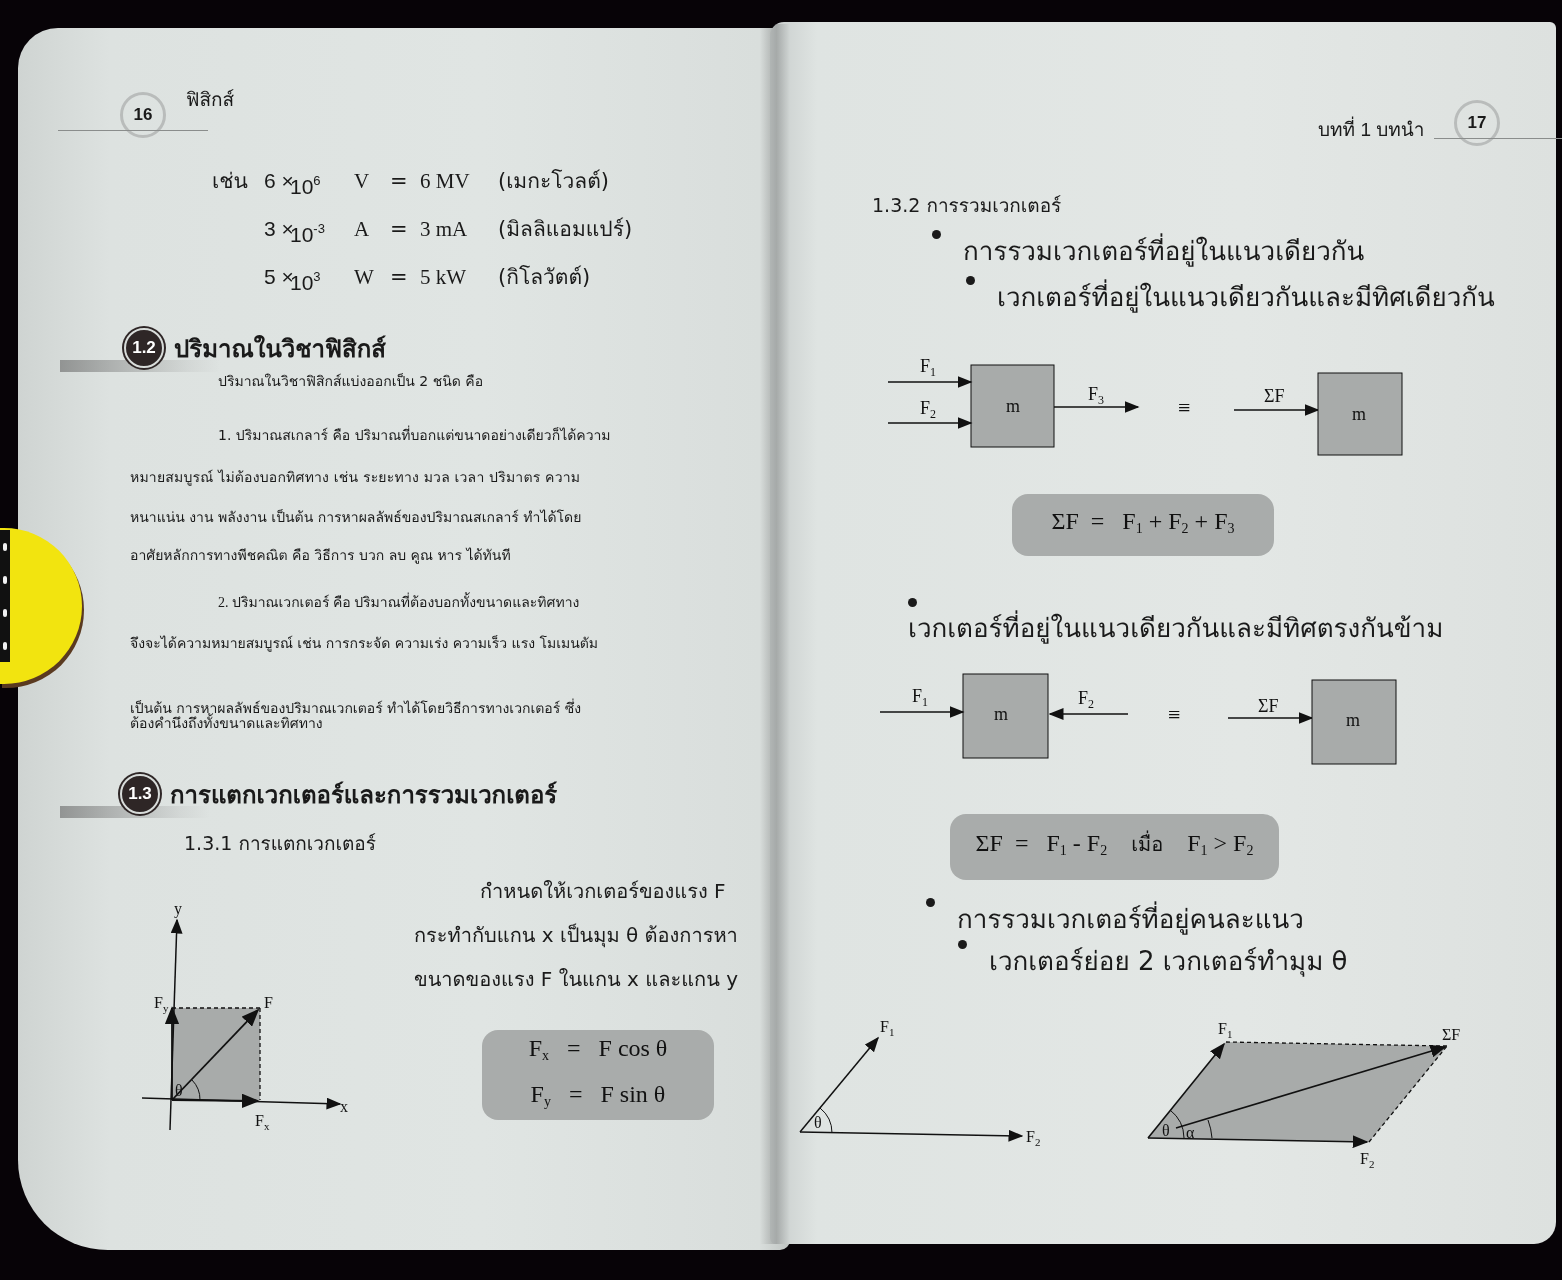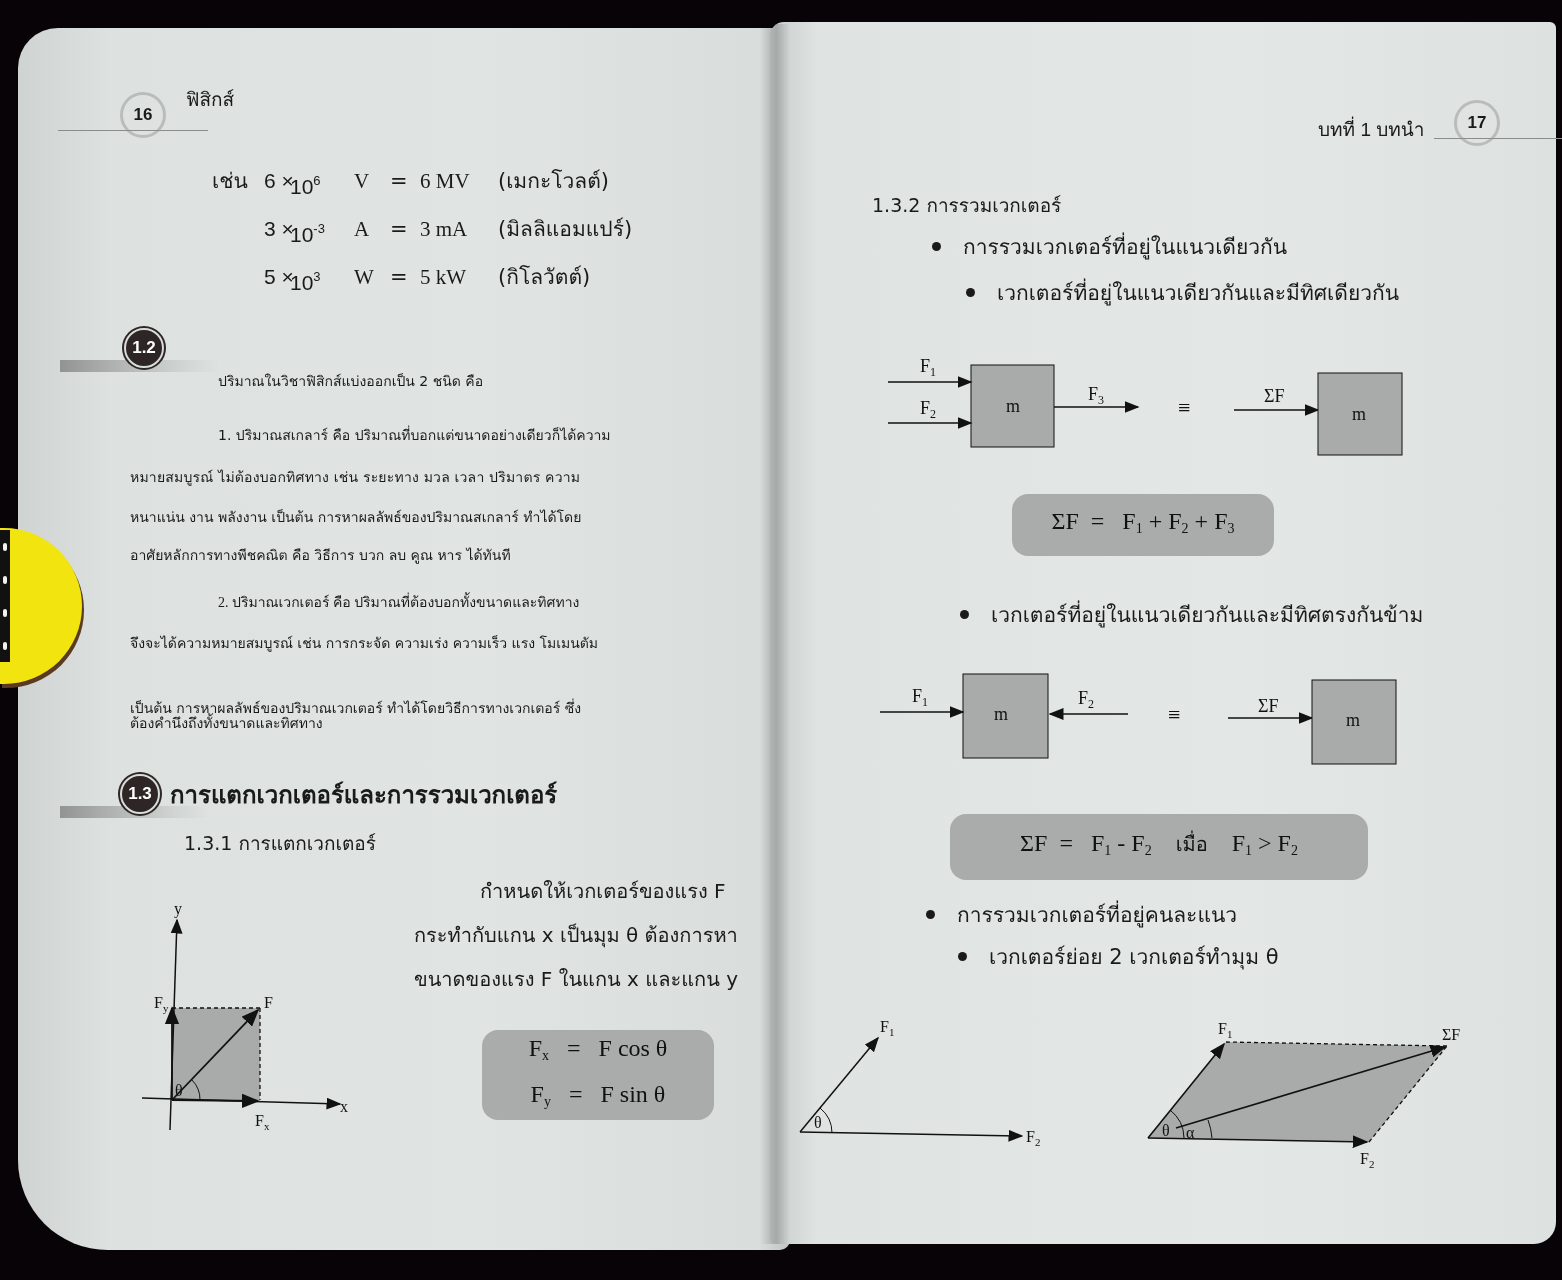--- a/index.html
+++ b/index.html
@@ -48,21 +48,21 @@
 
   .sub-heading { font-size: 19px; font-family: "DejaVu Sans", sans-serif; white-space: nowrap; }
 
   .formula-box { position: absolute; background: #a9acab; border-radius: 16px;
     display: flex; flex-direction: column; justify-content: center; align-items: center;
     font-family: "Liberation Serif", serif; font-size: 24px; color: #111; }
   .formula-box .frow { white-space: nowrap; line-height: 38px; }
   sub { font-size: 14px; vertical-align: -4px; }
   sup { font-size: 13px; vertical-align: 9px; }
 
-  .bullet-line { position: absolute; font-size: 21px; white-space: nowrap; display: flex; align-items: center; }
+  .bullet-line { position: absolute; font-size: 26px; white-space: nowrap; display: flex; }
   .bullet-dot { width: 9px; height: 9px; border-radius: 50%; background: #1a1a1a; margin-right: 22px; }
 
   svg text { font-family: "Liberation Serif", serif; fill: #111; }
 
   .tab-marker { position: absolute; left: 0; top: 528px; width: 82px; height: 156px;
     background: #f2e40f; border-radius: 0 80px 80px 0; box-shadow: 2px 4px 0 #5a3a20; }
   .tab-strip { position: absolute; left: 0; top: 530px; width: 10px; height: 132px; background: #111;
     display: flex; flex-direction: column; justify-content: space-around; align-items: center; }
   .tab-strip i { width: 4px; height: 8px; background: #f1f1f1; border-radius: 2px; display: block; }
 </style>
@@ -111,20 +111,21 @@
     <span class="serif" style="width:36px;">W</span>
     <span style="width:30px;">=</span>
     <span class="serif" style="width:78px;">5 kW</span>
     <span>(กิโลวัตต์)</span>
   </div>
 </div>
 
 <div class="sec-bar" style="left:60px; top:360px; width:160px;"></div>
 <div class="abs sec-heading" style="left:124px; top:328px;">
   <div class="sec-badge">1.2</div>
+  <div class="sec-title">ปริมาณในวิชาฟิสิกส์</div>
 </div>
 
 <div class="abs body-text" style="left:218px; top:362px;">ปริมาณในวิชาฟิสิกส์แบ่งออกเป็น 2 ชนิด คือ</div>
 <div class="abs body-text" style="left:218px; top:416px;">1. ปริมาณสเกลาร์ คือ ปริมาณที่บอกแต่ขนาดอย่างเดียวก็ได้ความ</div>
 <div class="abs body-text" style="left:130px; top:458px; letter-spacing:0.2px;">หมายสมบูรณ์ ไม่ต้องบอกทิศทาง เช่น ระยะทาง มวล เวลา ปริมาตร ความ</div>
 <div class="abs body-text" style="left:130px; top:498px;">หนาแน่น งาน พลังงาน เป็นต้น การหาผลลัพธ์ของปริมาณสเกลาร์ ทำได้โดย</div>
 <div class="abs body-text" style="left:130px; top:536px;">อาศัยหลักการทางพีชคณิต คือ วิธีการ บวก ลบ คูณ หาร ได้ทันที</div>
 
 <div class="abs body-text" style="left:218px; top:584px;font-family:Liberation Serif, serif;">2. ปริมาณเวกเตอร์ คือ ปริมาณที่ต้องบอกทั้งขนาดและทิศทาง</div>
 <div class="abs body-text" style="left:130px; top:624px;">จึงจะได้ความหมายสมบูรณ์ เช่น การกระจัด ความเร่ง ความเร็ว แรง โมเมนตัม</div>
@@ -218,21 +219,21 @@
   <div class="frow">
     <span>ΣF</span>&nbsp;&nbsp;<span>=</span>&nbsp;&nbsp;
     <span>F</span><sub>1</sub>
     <span>+</span>
     <span>F</span><sub>2</sub>
     <span>+</span>
     <span>F</span><sub>3</sub>
   </div>
 </div>
 
-<div class="bullet-line" style="left:960px; top:598px;">
+<div class="bullet-line" style="left:908px; top:598px;flex-direction:column;">
   <span class="bullet-dot"></span>
   <span>เวกเตอร์ที่อยู่ในแนวเดียวกันและมีทิศตรงกันข้าม</span>
 </div>
 
 <svg class="abs" style="left:870px; top:660px;" width="560" height="120">
   <defs>
     <marker id="ah3" markerWidth="10" markerHeight="8" refX="9" refY="4" orient="auto">
         <path d="M0,0 L10,4 L0,8 Z" fill="#111"></path>
       </marker>
   </defs>
@@ -242,21 +243,21 @@
   <text x="42" y="42" font-size="18"><tspan>F</tspan><tspan font-size="12" dy="4">1</tspan></text>
   <text x="208" y="44" font-size="18"><tspan>F</tspan><tspan font-size="12" dy="4">2</tspan></text>
   <text x="124" y="60" font-size="18">m</text>
   <text x="298" y="62" font-size="22">≡</text>
   <line x1="358" y1="58" x2="442" y2="58" stroke="#111" stroke-width="1.5" marker-end="url(#ah3)"></line>
   <text x="388" y="52" font-size="18">ΣF</text>
   <rect x="442" y="20" width="84" height="84" fill="#a8abaa" stroke="#111" stroke-width="1"></rect>
   <text x="476" y="66" font-size="18">m</text>
 </svg>
 
-<div class="formula-box" style="left:950px; top:814px; width:418px; height:66px;text-align:right;">
+<div class="formula-box" style="left:950px; top:814px; width:329px; height:66px;text-align:right;">
   <div class="frow">
     <span>ΣF</span>&nbsp;&nbsp;<span>=</span>&nbsp;&nbsp;
     <span>F</span><sub>1</sub>
     <span>-</span>
     <span>F</span><sub>2</sub>
     &nbsp;&nbsp;&nbsp;<span style="font-family:'DejaVu Sans',sans-serif; font-size:20px;">เมื่อ</span>&nbsp;&nbsp;&nbsp;
     <span>F</span><sub>1</sub>
     <span>&gt;</span>
     <span>F</span><sub>2</sub>
   </div>

